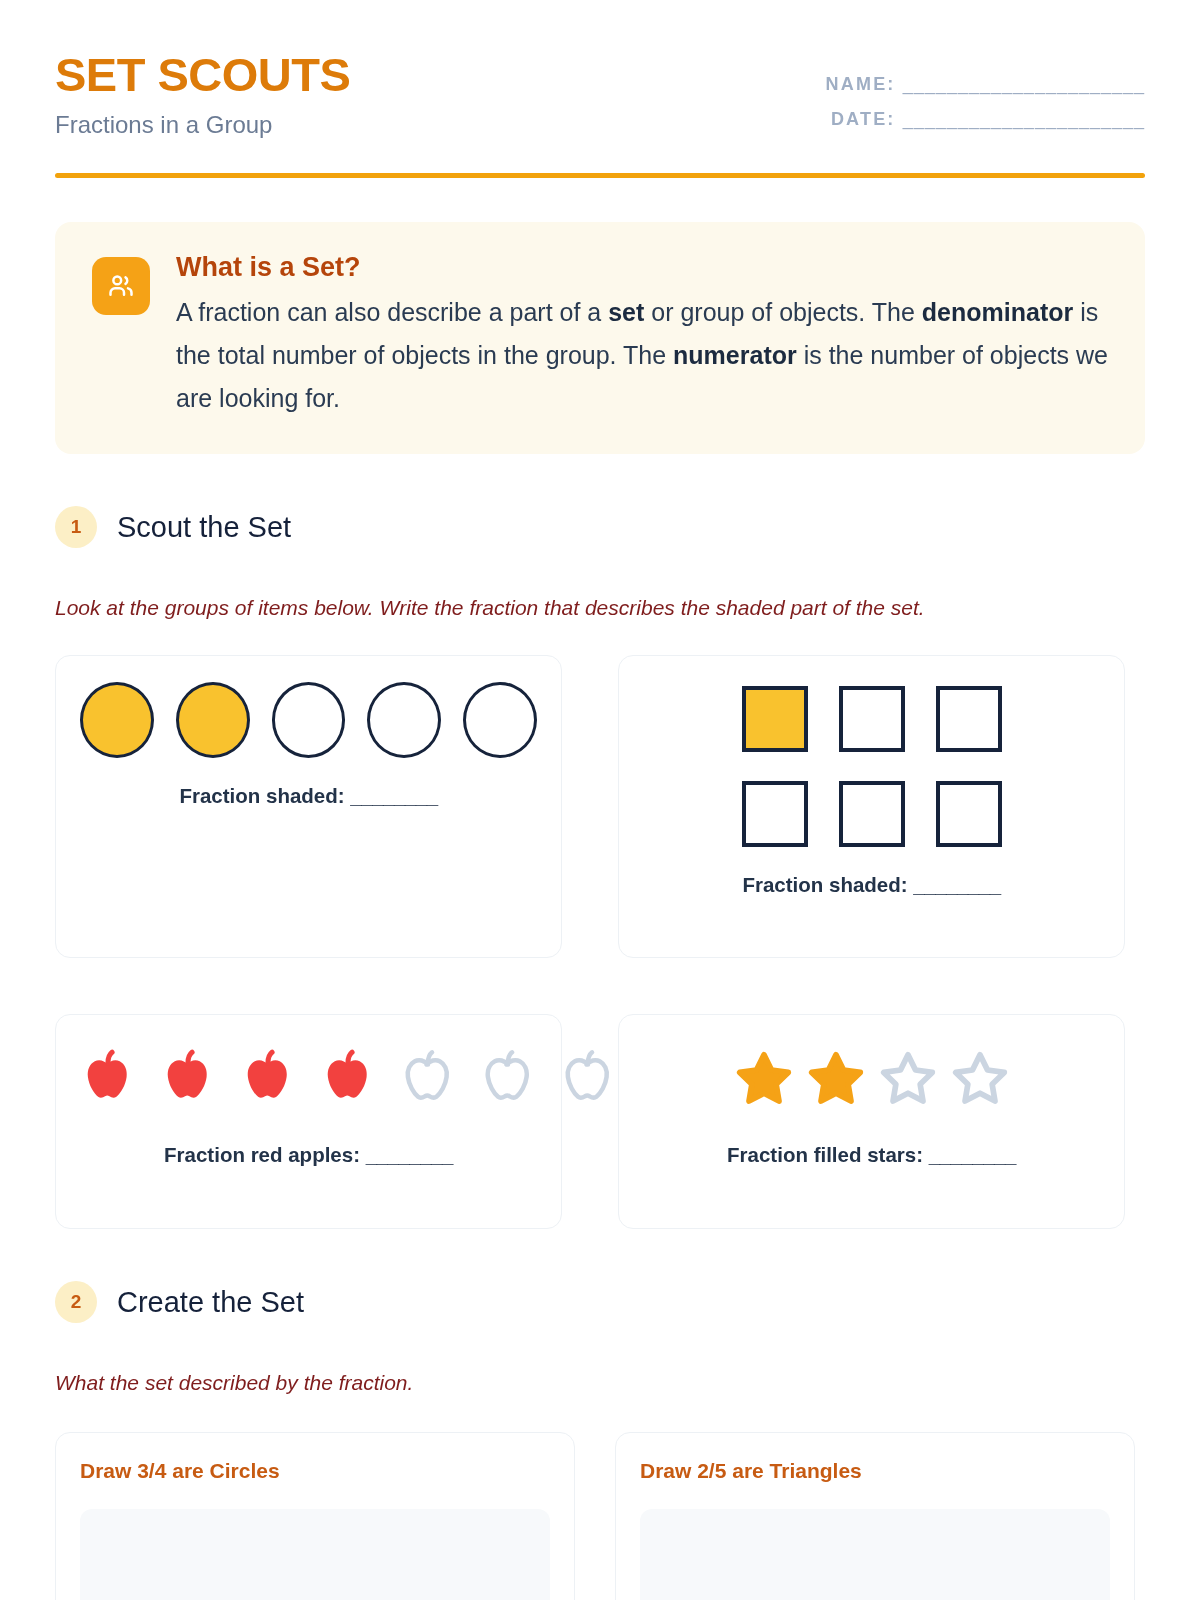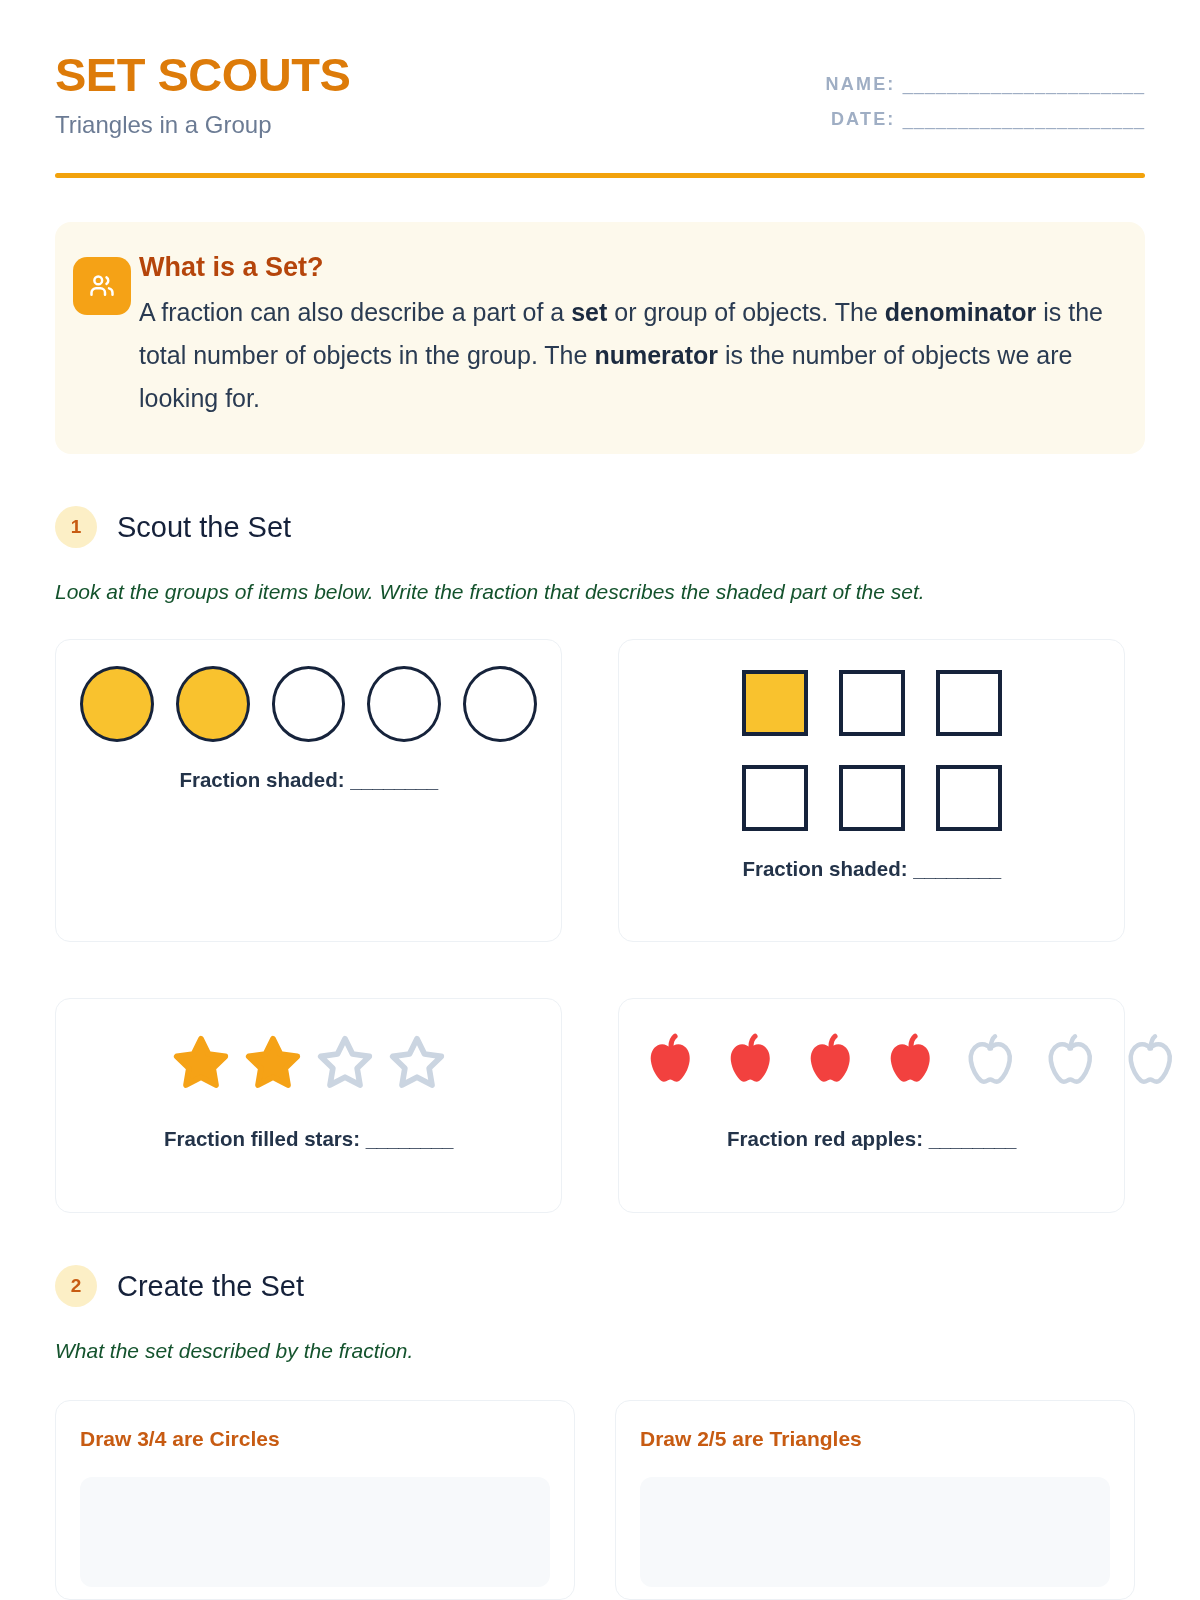--- a/index.html
+++ b/index.html
@@ -49,23 +49,23 @@
     background: #F2A20C;
     border-radius: 3px;
     margin-top: 34px;
   }
 
   
   .callout {
     margin-top: 44px;
     background: #FDF9EC;
     border-radius: 16px;
-    padding: 30px 34px 34px 18px;
+    padding: 30px 34px 34px 37px;
     display: flex;
-    gap: 8px;
+    gap: 26px;
     align-items: flex-start;
   }
   .callout-icon {
     width: 58px; height: 58px;
     flex: 0 0 58px;
     background: #F5A216;
     border-radius: 14px;
     display: flex; align-items: center; justify-content: center;
     margin-top: 5px;
   }
@@ -93,22 +93,22 @@
     color: #C75B12;
     font-size: 19px;
     font-weight: 700;
     display: flex; align-items: center; justify-content: center;
   }
   .section-title { font-size: 29px; font-weight: 400; color: #15213a; }
   .section-desc {
     font-style: italic;
     font-size: 21px;
     line-height: 1.62;
-    color: #14532d;
-    margin-top: 27px;
+    color: #7f1d1d;
+    margin-top: 43px;
     max-width: 1070px;
   }
 
   
   .card-grid {
     display: grid;
     grid-template-columns: 507px 507px;
     gap: 56px;
     margin-top: 30px;
   }
@@ -201,21 +201,21 @@
   }
 </style>
 </head>
 <body>
 
 <div class="page">
 
   <div class="header">
     <div class="title-block">
       <div class="ws-title">SET SCOUTS</div>
-      <div class="ws-subtitle">Triangles in a Group</div>
+      <div class="ws-subtitle">Fractions in a Group</div>
     </div>
     <div class="meta-block">
       <div class="meta-row">
         <span>NAME:</span>
         <span class="meta-line">______________________</span>
       </div>
       <div class="meta-row">
         <span>DATE:</span>
         <span class="meta-line">______________________</span>
       </div>
@@ -273,77 +273,77 @@
           <div class="square"></div>
           <div class="square"></div>
         </div>
         <div class="fraction-label">
           <span>Fraction shaded:</span>
           <span class="blank">________</span>
         </div>
       </div>
 
       <div class="item-card card-short">
+        <div class="apple-row">
+          <svg width="72" height="72" viewBox="0 0 24 24">
+            <path d="M12 7.2c-1.2-1.4-3-1.9-4.4-1.1C5.9 7 5 9 5.3 11.3c.35 2.7 1.9 5.4 3.4 6.6.9.7 1.7.2 2.3-.15.6-.35.9-.35 1.5 0 .6.35 1.4.85 2.3.15 1.5-1.2 3.05-3.9 3.4-6.6.3-2.3-.6-4.3-2.3-5.2-1.4-.8-3.2-.3-4.4 1.1z" fill="#F2413F"></path>
+            <path d="M12 6.6c0-1.5.45-2.8 1.35-3.5" fill="none" stroke="#F2413F" stroke-width="1.7" stroke-linecap="round"></path>
+          </svg>
+          <svg width="72" height="72" viewBox="0 0 24 24">
+            <path d="M12 7.2c-1.2-1.4-3-1.9-4.4-1.1C5.9 7 5 9 5.3 11.3c.35 2.7 1.9 5.4 3.4 6.6.9.7 1.7.2 2.3-.15.6-.35.9-.35 1.5 0 .6.35 1.4.85 2.3.15 1.5-1.2 3.05-3.9 3.4-6.6.3-2.3-.6-4.3-2.3-5.2-1.4-.8-3.2-.3-4.4 1.1z" fill="#F2413F"></path>
+            <path d="M12 6.6c0-1.5.45-2.8 1.35-3.5" fill="none" stroke="#F2413F" stroke-width="1.7" stroke-linecap="round"></path>
+          </svg>
+          <svg width="72" height="72" viewBox="0 0 24 24">
+            <path d="M12 7.2c-1.2-1.4-3-1.9-4.4-1.1C5.9 7 5 9 5.3 11.3c.35 2.7 1.9 5.4 3.4 6.6.9.7 1.7.2 2.3-.15.6-.35.9-.35 1.5 0 .6.35 1.4.85 2.3.15 1.5-1.2 3.05-3.9 3.4-6.6.3-2.3-.6-4.3-2.3-5.2-1.4-.8-3.2-.3-4.4 1.1z" fill="#F2413F"></path>
+            <path d="M12 6.6c0-1.5.45-2.8 1.35-3.5" fill="none" stroke="#F2413F" stroke-width="1.7" stroke-linecap="round"></path>
+          </svg>
+          <svg width="72" height="72" viewBox="0 0 24 24">
+            <path d="M12 7.2c-1.2-1.4-3-1.9-4.4-1.1C5.9 7 5 9 5.3 11.3c.35 2.7 1.9 5.4 3.4 6.6.9.7 1.7.2 2.3-.15.6-.35.9-.35 1.5 0 .6.35 1.4.85 2.3.15 1.5-1.2 3.05-3.9 3.4-6.6.3-2.3-.6-4.3-2.3-5.2-1.4-.8-3.2-.3-4.4 1.1z" fill="#F2413F"></path>
+            <path d="M12 6.6c0-1.5.45-2.8 1.35-3.5" fill="none" stroke="#F2413F" stroke-width="1.7" stroke-linecap="round"></path>
+          </svg>
+          <svg width="72" height="72" viewBox="0 0 24 24">
+            <path d="M12 7.2c-1.2-1.4-3-1.9-4.4-1.1C5.9 7 5 9 5.3 11.3c.35 2.7 1.9 5.4 3.4 6.6.9.7 1.7.2 2.3-.15.6-.35.9-.35 1.5 0 .6.35 1.4.85 2.3.15 1.5-1.2 3.05-3.9 3.4-6.6.3-2.3-.6-4.3-2.3-5.2-1.4-.8-3.2-.3-4.4 1.1z" fill="none" stroke="#CBD5E1" stroke-width="1.5" stroke-linejoin="round"></path>
+            <path d="M12 6.6c0-1.5.45-2.8 1.35-3.5" fill="none" stroke="#CBD5E1" stroke-width="1.5" stroke-linecap="round"></path>
+          </svg>
+          <svg width="72" height="72" viewBox="0 0 24 24">
+            <path d="M12 7.2c-1.2-1.4-3-1.9-4.4-1.1C5.9 7 5 9 5.3 11.3c.35 2.7 1.9 5.4 3.4 6.6.9.7 1.7.2 2.3-.15.6-.35.9-.35 1.5 0 .6.35 1.4.85 2.3.15 1.5-1.2 3.05-3.9 3.4-6.6.3-2.3-.6-4.3-2.3-5.2-1.4-.8-3.2-.3-4.4 1.1z" fill="none" stroke="#CBD5E1" stroke-width="1.5" stroke-linejoin="round"></path>
+            <path d="M12 6.6c0-1.5.45-2.8 1.35-3.5" fill="none" stroke="#CBD5E1" stroke-width="1.5" stroke-linecap="round"></path>
+          </svg>
+          <svg width="72" height="72" viewBox="0 0 24 24">
+            <path d="M12 7.2c-1.2-1.4-3-1.9-4.4-1.1C5.9 7 5 9 5.3 11.3c.35 2.7 1.9 5.4 3.4 6.6.9.7 1.7.2 2.3-.15.6-.35.9-.35 1.5 0 .6.35 1.4.85 2.3.15 1.5-1.2 3.05-3.9 3.4-6.6.3-2.3-.6-4.3-2.3-5.2-1.4-.8-3.2-.3-4.4 1.1z" fill="none" stroke="#CBD5E1" stroke-width="1.5" stroke-linejoin="round"></path>
+            <path d="M12 6.6c0-1.5.45-2.8 1.35-3.5" fill="none" stroke="#CBD5E1" stroke-width="1.5" stroke-linecap="round"></path>
+          </svg>
+          <svg width="72" height="72" viewBox="0 0 24 24">
+            <path d="M12 7.2c-1.2-1.4-3-1.9-4.4-1.1C5.9 7 5 9 5.3 11.3c.35 2.7 1.9 5.4 3.4 6.6.9.7 1.7.2 2.3-.15.6-.35.9-.35 1.5 0 .6.35 1.4.85 2.3.15 1.5-1.2 3.05-3.9 3.4-6.6.3-2.3-.6-4.3-2.3-5.2-1.4-.8-3.2-.3-4.4 1.1z" fill="none" stroke="#CBD5E1" stroke-width="1.5" stroke-linejoin="round"></path>
+            <path d="M12 6.6c0-1.5.45-2.8 1.35-3.5" fill="none" stroke="#CBD5E1" stroke-width="1.5" stroke-linecap="round"></path>
+          </svg>
+        </div>
+        <div class="fraction-label" style="margin-top:102px;">
+          <span>Fraction red apples:</span>
+          <span class="blank">________</span>
+        </div>
+      </div>
+
+      <div class="item-card card-short">
         <div class="icon-row">
           <svg width="62" height="62" viewBox="0 0 24 24">
             <path d="M12 2.6l2.9 5.9 6.5.95-4.7 4.6 1.1 6.5-5.8-3.05-5.8 3.05 1.1-6.5-4.7-4.6 6.5-.95z" fill="#F5A216" stroke="#F5A216" stroke-width="2.2" stroke-linejoin="round"></path>
           </svg>
           <svg width="62" height="62" viewBox="0 0 24 24">
             <path d="M12 2.6l2.9 5.9 6.5.95-4.7 4.6 1.1 6.5-5.8-3.05-5.8 3.05 1.1-6.5-4.7-4.6 6.5-.95z" fill="#F5A216" stroke="#F5A216" stroke-width="2.2" stroke-linejoin="round"></path>
           </svg>
           <svg width="62" height="62" viewBox="0 0 24 24">
             <path d="M12 2.6l2.9 5.9 6.5.95-4.7 4.6 1.1 6.5-5.8-3.05-5.8 3.05 1.1-6.5-4.7-4.6 6.5-.95z" fill="none" stroke="#CBD5E1" stroke-width="2.2" stroke-linejoin="round"></path>
           </svg>
           <svg width="62" height="62" viewBox="0 0 24 24">
             <path d="M12 2.6l2.9 5.9 6.5.95-4.7 4.6 1.1 6.5-5.8-3.05-5.8 3.05 1.1-6.5-4.7-4.6 6.5-.95z" fill="none" stroke="#CBD5E1" stroke-width="2.2" stroke-linejoin="round"></path>
           </svg>
         </div>
         <div class="fraction-label">
           <span>Fraction filled stars:</span>
-          <span class="blank">________</span>
-        </div>
-      </div>
-
-      <div class="item-card card-short">
-        <div class="apple-row">
-          <svg width="72" height="72" viewBox="0 0 24 24">
-            <path d="M12 7.2c-1.2-1.4-3-1.9-4.4-1.1C5.9 7 5 9 5.3 11.3c.35 2.7 1.9 5.4 3.4 6.6.9.7 1.7.2 2.3-.15.6-.35.9-.35 1.5 0 .6.35 1.4.85 2.3.15 1.5-1.2 3.05-3.9 3.4-6.6.3-2.3-.6-4.3-2.3-5.2-1.4-.8-3.2-.3-4.4 1.1z" fill="#F2413F"></path>
-            <path d="M12 6.6c0-1.5.45-2.8 1.35-3.5" fill="none" stroke="#F2413F" stroke-width="1.7" stroke-linecap="round"></path>
-          </svg>
-          <svg width="72" height="72" viewBox="0 0 24 24">
-            <path d="M12 7.2c-1.2-1.4-3-1.9-4.4-1.1C5.9 7 5 9 5.3 11.3c.35 2.7 1.9 5.4 3.4 6.6.9.7 1.7.2 2.3-.15.6-.35.9-.35 1.5 0 .6.35 1.4.85 2.3.15 1.5-1.2 3.05-3.9 3.4-6.6.3-2.3-.6-4.3-2.3-5.2-1.4-.8-3.2-.3-4.4 1.1z" fill="#F2413F"></path>
-            <path d="M12 6.6c0-1.5.45-2.8 1.35-3.5" fill="none" stroke="#F2413F" stroke-width="1.7" stroke-linecap="round"></path>
-          </svg>
-          <svg width="72" height="72" viewBox="0 0 24 24">
-            <path d="M12 7.2c-1.2-1.4-3-1.9-4.4-1.1C5.9 7 5 9 5.3 11.3c.35 2.7 1.9 5.4 3.4 6.6.9.7 1.7.2 2.3-.15.6-.35.9-.35 1.5 0 .6.35 1.4.85 2.3.15 1.5-1.2 3.05-3.9 3.4-6.6.3-2.3-.6-4.3-2.3-5.2-1.4-.8-3.2-.3-4.4 1.1z" fill="#F2413F"></path>
-            <path d="M12 6.6c0-1.5.45-2.8 1.35-3.5" fill="none" stroke="#F2413F" stroke-width="1.7" stroke-linecap="round"></path>
-          </svg>
-          <svg width="72" height="72" viewBox="0 0 24 24">
-            <path d="M12 7.2c-1.2-1.4-3-1.9-4.4-1.1C5.9 7 5 9 5.3 11.3c.35 2.7 1.9 5.4 3.4 6.6.9.7 1.7.2 2.3-.15.6-.35.9-.35 1.5 0 .6.35 1.4.85 2.3.15 1.5-1.2 3.05-3.9 3.4-6.6.3-2.3-.6-4.3-2.3-5.2-1.4-.8-3.2-.3-4.4 1.1z" fill="#F2413F"></path>
-            <path d="M12 6.6c0-1.5.45-2.8 1.35-3.5" fill="none" stroke="#F2413F" stroke-width="1.7" stroke-linecap="round"></path>
-          </svg>
-          <svg width="72" height="72" viewBox="0 0 24 24">
-            <path d="M12 7.2c-1.2-1.4-3-1.9-4.4-1.1C5.9 7 5 9 5.3 11.3c.35 2.7 1.9 5.4 3.4 6.6.9.7 1.7.2 2.3-.15.6-.35.9-.35 1.5 0 .6.35 1.4.85 2.3.15 1.5-1.2 3.05-3.9 3.4-6.6.3-2.3-.6-4.3-2.3-5.2-1.4-.8-3.2-.3-4.4 1.1z" fill="none" stroke="#CBD5E1" stroke-width="1.5" stroke-linejoin="round"></path>
-            <path d="M12 6.6c0-1.5.45-2.8 1.35-3.5" fill="none" stroke="#CBD5E1" stroke-width="1.5" stroke-linecap="round"></path>
-          </svg>
-          <svg width="72" height="72" viewBox="0 0 24 24">
-            <path d="M12 7.2c-1.2-1.4-3-1.9-4.4-1.1C5.9 7 5 9 5.3 11.3c.35 2.7 1.9 5.4 3.4 6.6.9.7 1.7.2 2.3-.15.6-.35.9-.35 1.5 0 .6.35 1.4.85 2.3.15 1.5-1.2 3.05-3.9 3.4-6.6.3-2.3-.6-4.3-2.3-5.2-1.4-.8-3.2-.3-4.4 1.1z" fill="none" stroke="#CBD5E1" stroke-width="1.5" stroke-linejoin="round"></path>
-            <path d="M12 6.6c0-1.5.45-2.8 1.35-3.5" fill="none" stroke="#CBD5E1" stroke-width="1.5" stroke-linecap="round"></path>
-          </svg>
-          <svg width="72" height="72" viewBox="0 0 24 24">
-            <path d="M12 7.2c-1.2-1.4-3-1.9-4.4-1.1C5.9 7 5 9 5.3 11.3c.35 2.7 1.9 5.4 3.4 6.6.9.7 1.7.2 2.3-.15.6-.35.9-.35 1.5 0 .6.35 1.4.85 2.3.15 1.5-1.2 3.05-3.9 3.4-6.6.3-2.3-.6-4.3-2.3-5.2-1.4-.8-3.2-.3-4.4 1.1z" fill="none" stroke="#CBD5E1" stroke-width="1.5" stroke-linejoin="round"></path>
-            <path d="M12 6.6c0-1.5.45-2.8 1.35-3.5" fill="none" stroke="#CBD5E1" stroke-width="1.5" stroke-linecap="round"></path>
-          </svg>
-          <svg width="72" height="72" viewBox="0 0 24 24">
-            <path d="M12 7.2c-1.2-1.4-3-1.9-4.4-1.1C5.9 7 5 9 5.3 11.3c.35 2.7 1.9 5.4 3.4 6.6.9.7 1.7.2 2.3-.15.6-.35.9-.35 1.5 0 .6.35 1.4.85 2.3.15 1.5-1.2 3.05-3.9 3.4-6.6.3-2.3-.6-4.3-2.3-5.2-1.4-.8-3.2-.3-4.4 1.1z" fill="none" stroke="#CBD5E1" stroke-width="1.5" stroke-linejoin="round"></path>
-            <path d="M12 6.6c0-1.5.45-2.8 1.35-3.5" fill="none" stroke="#CBD5E1" stroke-width="1.5" stroke-linecap="round"></path>
-          </svg>
-        </div>
-        <div class="fraction-label" style="margin-top:102px;">
-          <span>Fraction red apples:</span>
           <span class="blank">________</span>
         </div>
       </div>
 
     </div>
   </div>
 
   <div class="section">
     <div class="section-head">
       <div class="section-num">2</div>

